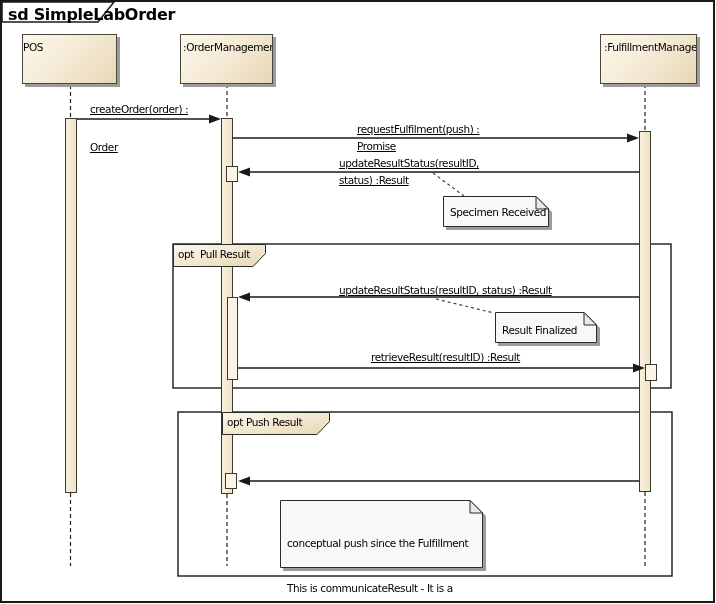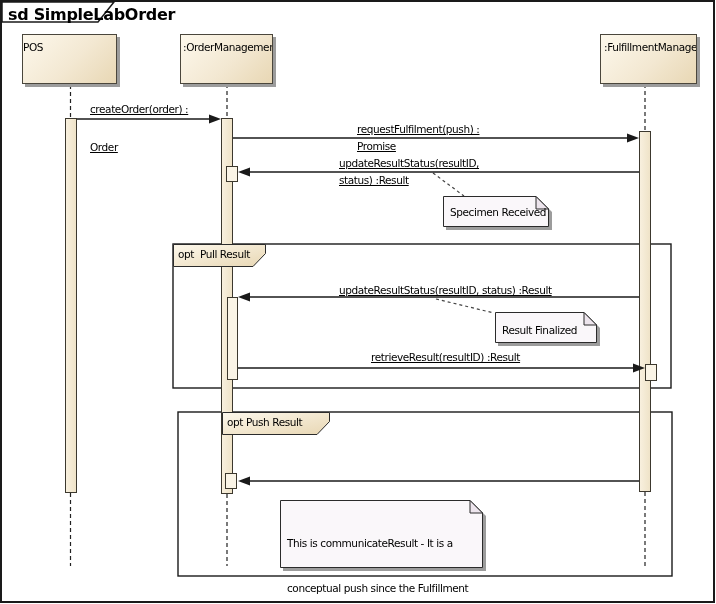--- a/index.html
+++ b/index.html
@@ -131,22 +131,22 @@
     <div class="note-text" style="top:11px;">Result Finalized</div>
   </div>
 
   <div class="note" style="left:280px;top:500px;width:207px;height:72px;">
     <svg width="207" height="72">
       <polygon points="3,3 193,3 206,16 206,71 3,71" fill="#9c9c9c"></polygon>
       <polygon points="0.5,0.5 190,0.5 202.5,13 202.5,67.5 0.5,67.5" fill="#faf7fa" stroke="#2b2b2b" stroke-width="1"></polygon>
       <polygon points="190,0.5 190,13 202.5,13" fill="#ede5ed" stroke="#2b2b2b" stroke-width="1"></polygon>
     </svg>
     <div class="note-text" style="top:6px;">
+      <div>conceptual push since the Fulfillment</div>
       <div>This is communicateResult - It is a</div>
-      <div>conceptual push since the Fulfillment</div>
       
       
     </div>
   </div>
 
   <svg class="layer" width="716" height="604">
     <g>
       <line x1="77" y1="119" x2="210" y2="119" stroke="#1a1a1a" stroke-width="1.3"></line>
       <polygon points="221,119 209,114.5 209,123.5" fill="#1a1a1a"></polygon>
     </g>

